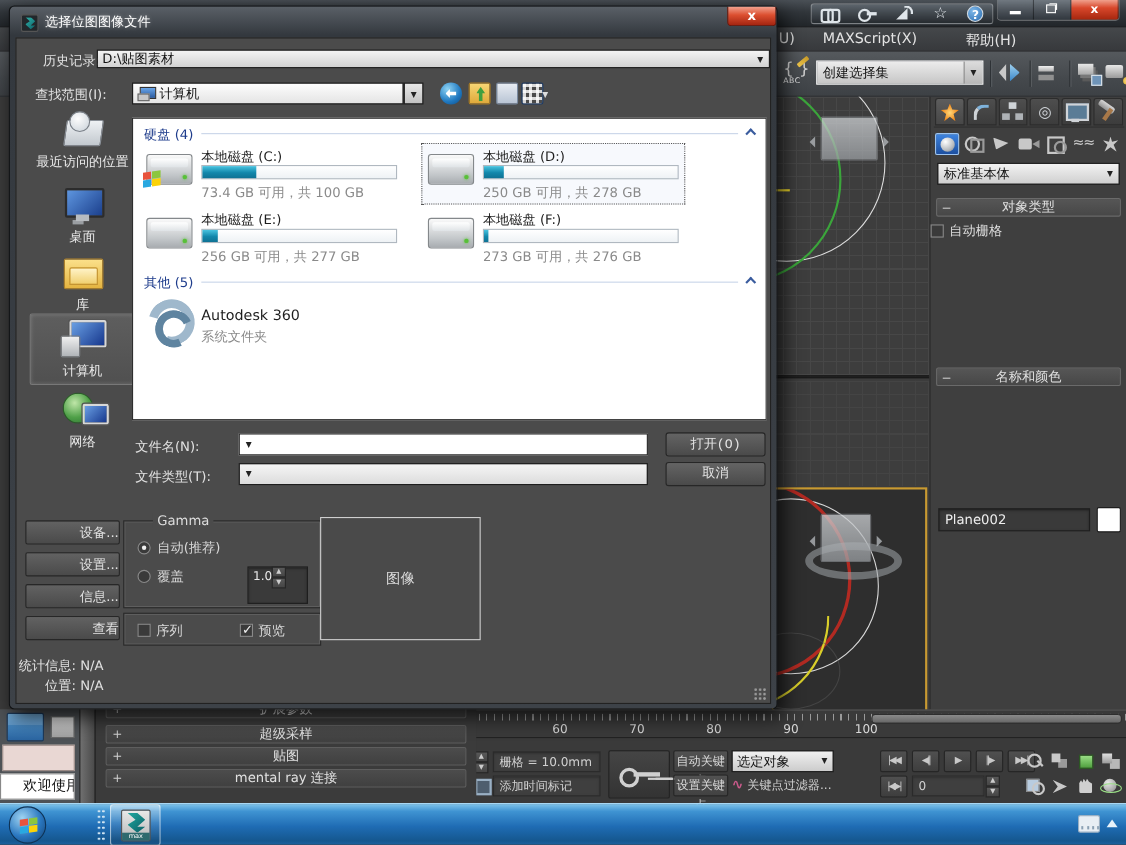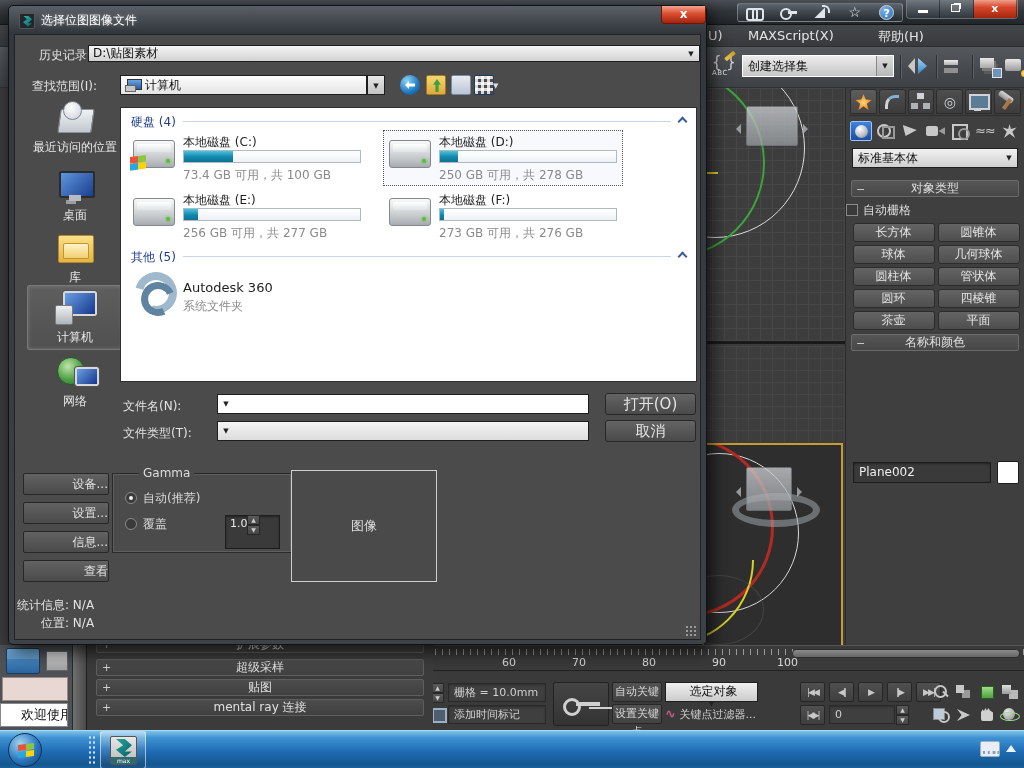--- a/index.html
+++ b/index.html
@@ -104,21 +104,21 @@
   
   #bottom-bar { left:0; top:645px; width:1024px; height:85px; background:#3a3a3a; border-top:1px solid #555; }
   #ruler { position:absolute; left:428px; top:3px; width:596px; height:22px; background:linear-gradient(#454545,#343434); border-bottom:1px solid #222;
     background-image:repeating-linear-gradient(90deg,#9a9a9a 0 1px,transparent 1px 7px); background-size:100% 6px; background-repeat:no-repeat; }
   .ruler-num { position:absolute; top:7px; font-size:11px; color:#d8d8d8; }
   #track-scroll { position:absolute; left:792px; top:3px; width:228px; height:9px; background:linear-gradient(#8a8a8a,#676767); border-radius:4px; border:1px solid #2e2e2e; }
   .stat-box { position:absolute; background:#3f3f3f; border:1px solid #2a2a2a; box-shadow:inset 0 1px 2px #2e2e2e; color:#d0d0d0; font-size:11px; line-height:17px; padding-left:5px; }
   .stat-btn { position:absolute; background:linear-gradient(#525252,#424242); border:1px solid #272727; border-radius:2px; color:#d8d8d8; font-size:11px; text-align:center; }
   .spin-col { position:absolute; width:13px; display:flex; flex-direction:column; }
   .spin-col span { flex:1; background:linear-gradient(#5a5a5a,#454545); border:1px solid #272727; color:#ccc; font-size:6px; line-height:8px; text-align:center; }
-  .lightdd { position:absolute; border:1px solid #1f1f1f; background:linear-gradient(#f0f0f0,#cccccc); display:flex; align-items:center;flex-direction:column; }
+  .lightdd { position:absolute; border:1px solid #1f1f1f; background:linear-gradient(#f0f0f0,#cccccc); display:flex; align-items:center; }
   .lightdd .txt { flex:1; color:#111; font-size:12px; padding-left:4px; }
   .lightdd .dd-arrow { width:15px; text-align:center; font-size:7px; color:#222; }
   .key-btn { position:absolute; left:553px; top:36px; width:56px; height:44px; background:linear-gradient(#454545,#333); border:1px solid #222; border-radius:2px; }
   .key-glyph { position:absolute; left:9px; top:15px; }
   .key-glyph::before { content:""; position:absolute; width:12px; height:12px; border:3px solid #d0d0d0; border-radius:50%; }
   .key-glyph::after { content:""; position:absolute; left:13px; top:4px; width:24px; height:4px; background:#d0d0d0; box-shadow:12px 4px 0 -1px #d0d0d0, 19px 4px 0 -1px #d0d0d0; }
   .pb-btn { position:absolute; width:25px; height:20px; background:linear-gradient(#505050,#3e3e3e); border:1px solid #262626; border-radius:2px; color:#c8c8c8; font-size:9px; text-align:center; line-height:18px; letter-spacing:-2px; }
   .nav-ico { position:absolute; width:22px; height:20px; color:#c8c8c8; font-size:11px; text-align:center; line-height:20px; }
   .ic-zoom::before { content:""; position:absolute; left:4px; top:3px; width:9px; height:9px; border:2px solid #c8c8c8; border-radius:50%; }
   .ic-zoom::after { content:""; position:absolute; left:12px; top:11px; width:7px; height:2px; background:#c8c8c8; transform:rotate(45deg); }
@@ -231,21 +231,21 @@
   .a360-ico { position:absolute; width:42px; height:38px; }
   .a360-ico::before { content:""; position:absolute; left:4px; top:2px; width:26px; height:26px; border-radius:50%; border:8px solid #9fb8cc; border-left-color:transparent; transform:rotate(-30deg); }
   .a360-ico::after { content:""; position:absolute; left:10px; top:12px; width:20px; height:20px; border-radius:50%; border:7px solid #5f84a0; border-right-color:transparent; transform:rotate(20deg); }
   .itm-title { position:absolute; font-size:13px; color:#1e1e1e; }
   .itm-sub { position:absolute; font-size:12px; color:#8a8a8a; }
 
   
   .file-combo { position:absolute; left:202px; width:372px; height:20px; border:1px solid #1e1e1e; background:#fff; display:flex; align-items:center; }
   .file-combo input { flex:1; border:none; outline:none; background:transparent; font:12px "DejaVu Sans",sans-serif; color:#111; padding-left:5px; }
   .file-combo.graybg { background:linear-gradient(#f6f6f6,#dcdcdc); }
-  .dlg-btn { position:absolute; width:91px; height:22px; background:linear-gradient(#646464,#4a4a4a); border:1px solid #272727; border-radius:3px; color:#e4e4e4; text-align:center; line-height:20px; font-size:15px; }
+  .dlg-btn { position:absolute; width:91px; height:22px; background:linear-gradient(#646464,#4a4a4a); border:1px solid #272727; border-radius:3px; color:#e4e4e4; text-align:center; line-height:20px; font-size:12px;font-family:Liberation Mono, monospace; }
   .side-btn { position:absolute; left:8px; width:86px; height:22px; background:linear-gradient(#626262,#4a4a4a); border:1px solid #272727; border-radius:2px; color:#e2e2e2; text-align:right; line-height:20px; font-size:12px; }
   .grp-box { position:absolute; border:1px solid #2a2a2a; box-shadow:inset 0 0 0 1px #5e5e5e; }
   .grp-box-title { position:absolute; top:-8px; left:26px; background:#4b4b4b; padding:0 4px; color:#dcdcdc; font-size:12px; }
   .radio { display:inline-block; width:12px; height:12px; border-radius:50%; background:#3a3a3a; border:1px solid #8a8a8a; vertical-align:-2px; margin-right:6px; position:relative; }
   .radio.on::after { content:""; position:absolute; left:3px; top:3px; width:4px; height:4px; border-radius:50%; background:#f0f0f0; }
   .spin-field { position:absolute; display:flex; height:34px;margin-left:34px; }
   .spin-field .val { width:55px; background:#3a3a3a; border:1px solid #1e1e1e; box-shadow:inset 0 1px 2px #222; color:#e8e8e8; font-size:11px; line-height:15px; padding-left:4px; }
   .img-box { position:absolute; left:276px; top:435px; width:146px; height:112px; border:1px solid #cfcfcf; background:#4a4a4a; color:#dcdcdc; display:flex; align-items:center; justify-content:center; font-size:13px; }
   .resize-grip { position:absolute; right:3px; bottom:2px; width:12px; height:12px;
     background-image:radial-gradient(circle,#9a9a9a 1px,transparent 1.3px); background-size:4px 4px; }
@@ -343,32 +343,20 @@
     <span class="txt">标准基本体</span>
     <span class="dd-arrow">▼</span>
   </div>
   <div class="rollout-hdr" style="top:92px">
     <span class="minus">−</span>
     <span>对象类型</span>
   </div>
   <div class="autogrid-row" style="top:114px">
     <span class="chk"></span><span>自动栅格</span>
   </div>
-  <div class="obj-grid" style="top:133px">
-    <div class="obj-btn">长方体</div>
-    <div class="obj-btn">圆锥体</div>
-    <div class="obj-btn">球体</div>
-    <div class="obj-btn">几何球体</div>
-    <div class="obj-btn">圆柱体</div>
-    <div class="obj-btn">管状体</div>
-    <div class="obj-btn">圆环</div>
-    <div class="obj-btn">四棱锥</div>
-    <div class="obj-btn">茶壶</div>
-    <div class="obj-btn">平面</div>
-  </div>
   <div class="rollout-hdr" style="top:246px">
     <span class="minus">−</span>
     <span>名称和颜色</span>
   </div>
   <div class="name-field">Plane002</div>
   <div class="color-swatch"></div>
 </div>
 
 <div id="bottom-bar" class="abs">
   <div id="ruler">
@@ -584,20 +572,28 @@
       </div>
       <div class="spin-field" style="left:78px;top:41px">
         <span class="val">1.0</span>
       </div>
       <div class="spin-col" style="left:134px;top:41px;height:17px;position:absolute">
           <span>▲</span>
           <span>▼</span>
         </div>
     </div>
 
+    <div class="grp-box" style="left:97px;top:522px;width:180px;height:30px">
+      <div style="position:absolute;left:12px;top:7px">
+        <span class="chk"></span><span>序列</span>
+      </div>
+      <div style="position:absolute;left:105px;top:7px">
+        <span class="chk checked"></span><span>预览</span>
+      </div>
+    </div>
 
     <div class="img-box">
         <span>图像</span>
       </div>
 
     <span class="fld-label" style="left:2px;top:562px">统计信息: N/A</span>
     <span class="fld-label" style="left:26px;top:580px">位置: N/A</span>
     <div class="resize-grip"></div>
   </div>
 </div>

